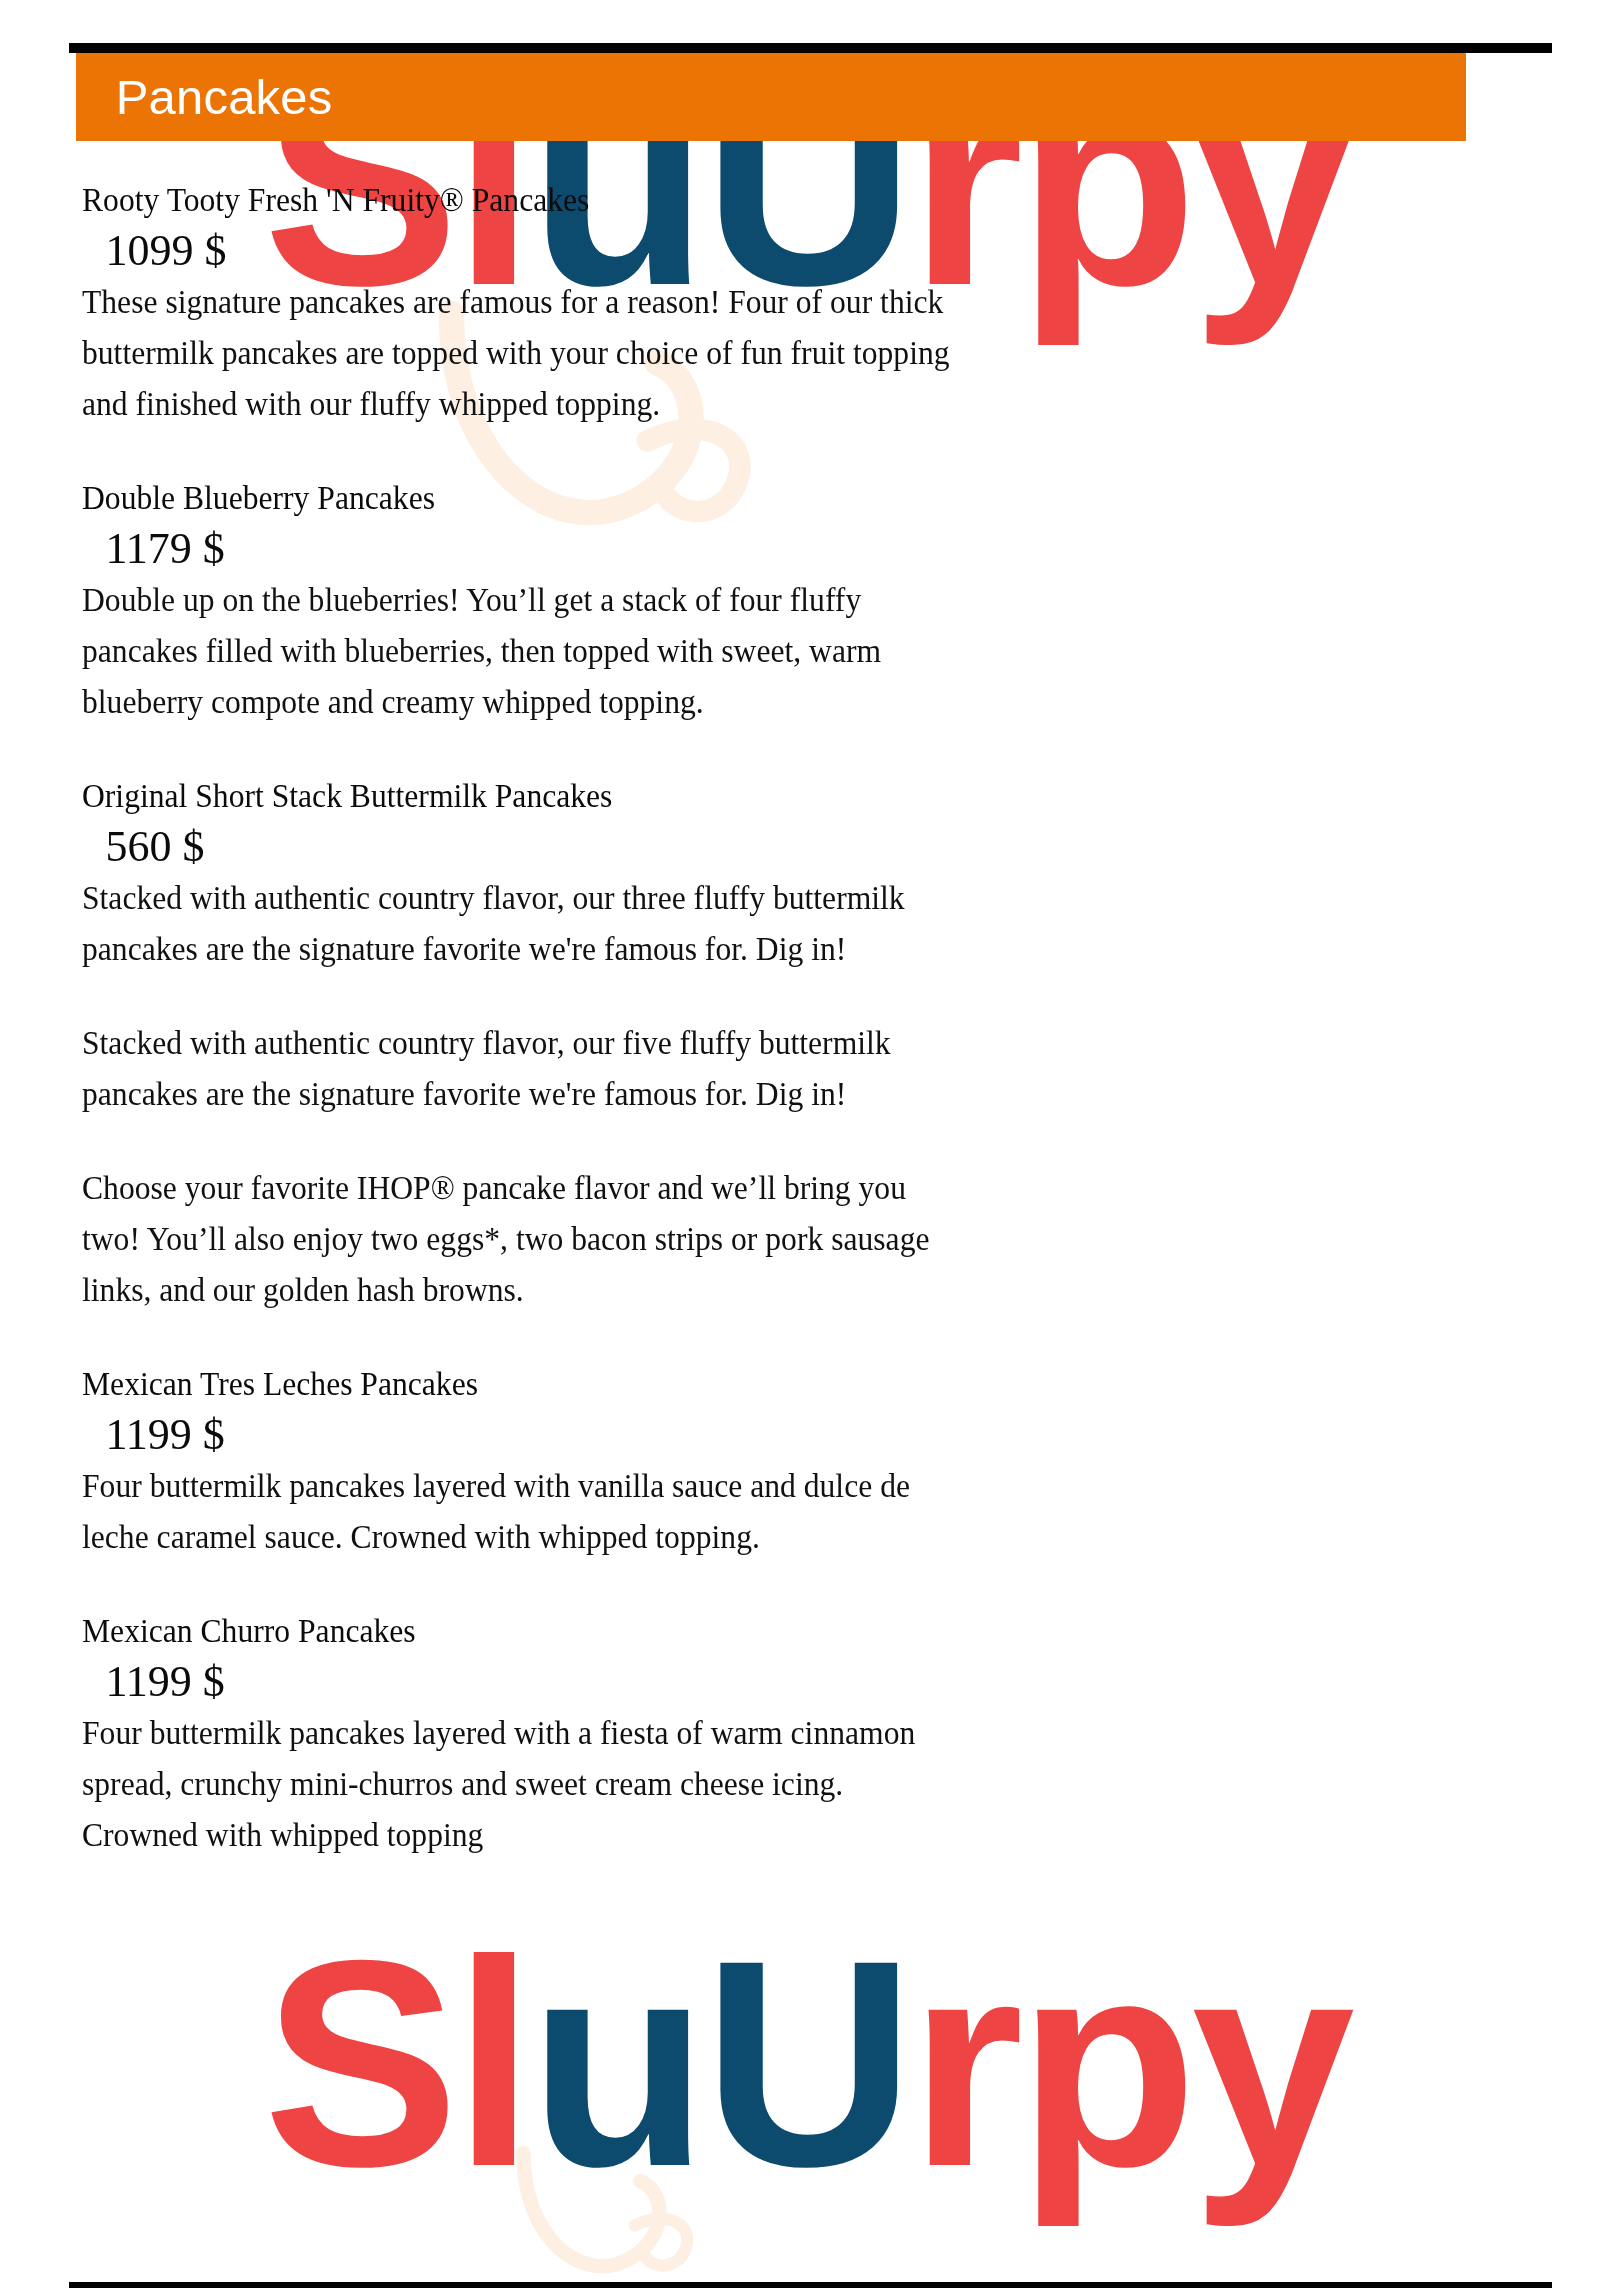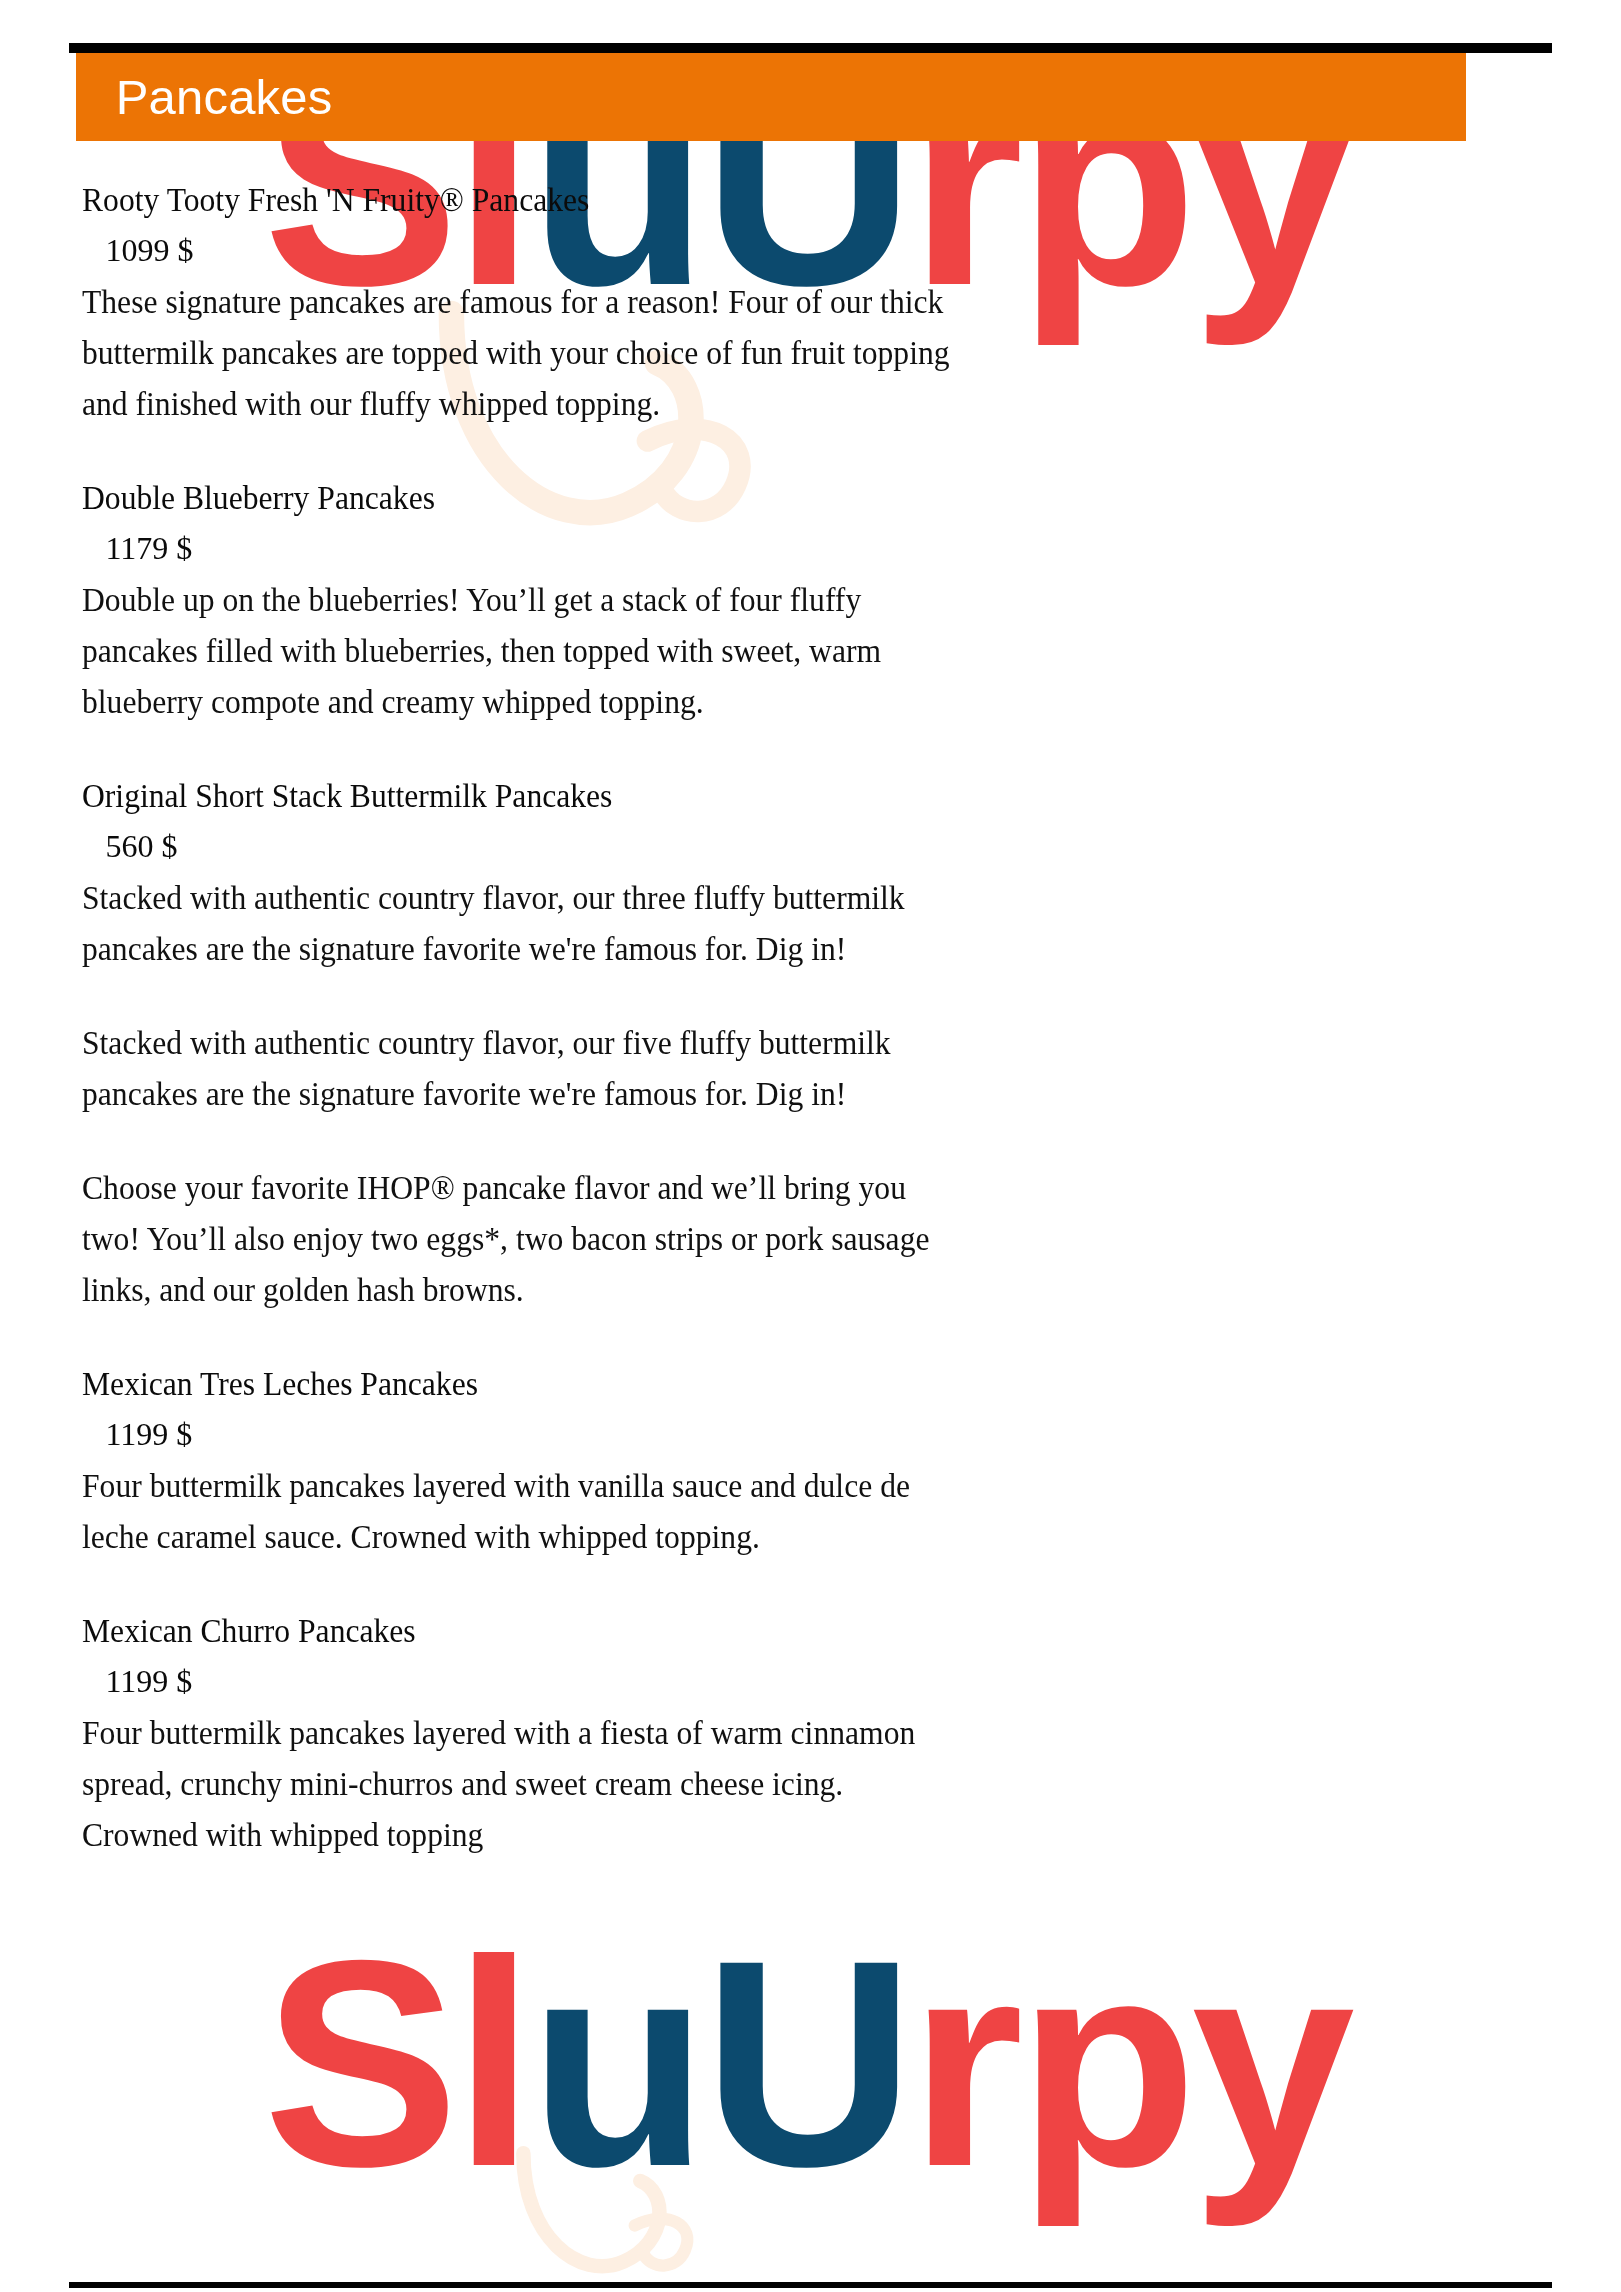--- a/index.html
+++ b/index.html
@@ -117,21 +117,21 @@
   .item-name {
     font-size: 34px;
     line-height: 51px;
     color: #0b0b0b;
     font-stretch: semi-condensed;
     transform: scaleX(0.93);
     transform-origin: left center;
     white-space: nowrap;
   }
   .item-price {
-    font-size: 32px;
+    font-size: 44px;
     line-height: 51px;
     color: #0b0b0b;
     white-space: nowrap;
     text-align: right;
     flex: 0 0 auto;
     padding-left: 23.5px;
   }
   .item-desc {
     font-size: 34px;
     line-height: 51px;

